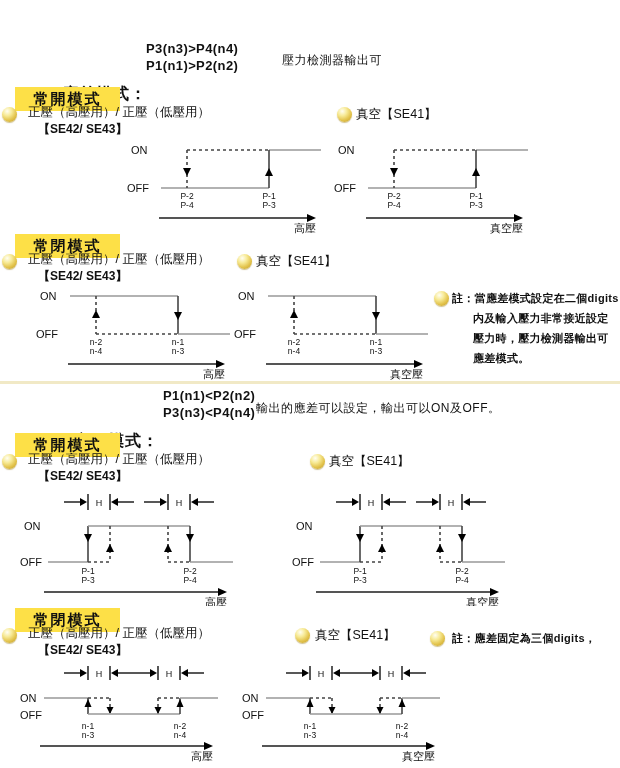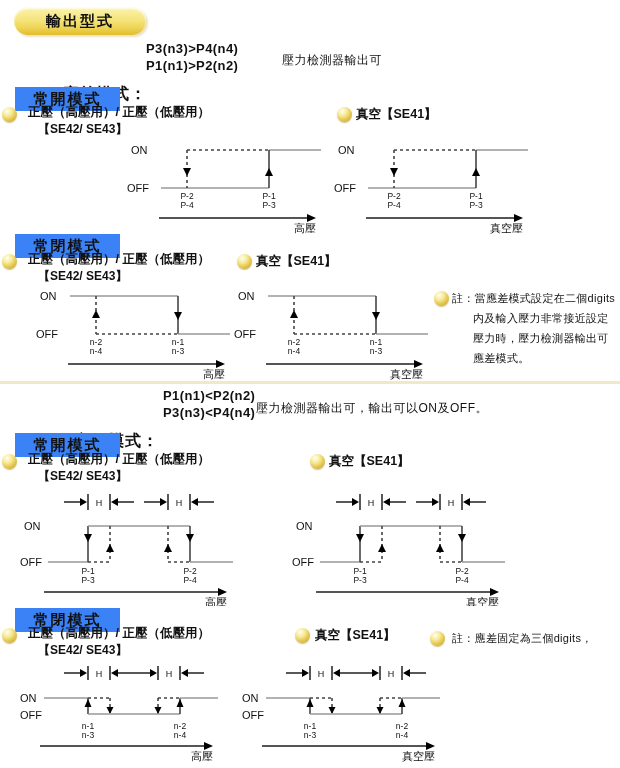--- a/index.html
+++ b/index.html
@@ -4,44 +4,41 @@
 <style>
   html,body{margin:0;padding:0;background:#fff;}
   #page{position:relative;width:620px;height:768px;background:#fff;overflow:hidden;
         font-family:"Liberation Sans","DejaVu Sans",sans-serif;color:#111;}
   .abs{position:absolute;}
   .pill{left:14px;top:7px;width:132px;height:28px;border-radius:15px;
         background:linear-gradient(180deg,#FBF3AE 0%,#F5E57E 45%,#EFD65A 72%,#E2BC2C 100%);
         box-shadow:inset 0 2px 2px rgba(255,255,255,.8), 2px 2px 2px rgba(210,190,120,.45);
         display:flex;align-items:center;justify-content:center;
         font-size:15px;font-weight:bold;letter-spacing:2px;}
-  .flatbadge{width:105px;height:24px;background:#3b82f6;display:flex;align-items:center;
+  .flatbadge{width:105px;height:24px;background:#fde047;display:flex;align-items:center;
         justify-content:center;font-size:15px;font-weight:bold;letter-spacing:2px;}
   .bullet{width:15px;height:15px;border-radius:50%;
         background:radial-gradient(circle at 35% 28%, #FFFEF2 0%, #F7EA96 32%, #E3C44E 62%, #BE9822 100%);
         box-shadow:0 1px 1px rgba(160,130,30,.5);}
   .h1{font-size:16px;font-weight:bold;letter-spacing:1px;margin-top:36px;}
   .formula{font-size:13px;font-weight:bold;letter-spacing:.4px;line-height:17px;white-space:nowrap;}
   .desc{font-size:12px;letter-spacing:.5px;white-space:nowrap;}
-  .t1{font-size:12.5px;font-weight:bold;white-space:nowrap;}
+  .t1{font-size:12.5px;font-weight:normal;white-space:nowrap;}
   .t2{font-size:12px;font-weight:bold;white-space:nowrap;}
   .note{font-size:11px;line-height:20px;letter-spacing:.3px;}
   .note .ind{padding-left:21px;display:block;}
-  .note div{white-space:nowrap;}
+  .note div{white-space:nowrap;font-weight:bold;}
   .divider{left:0;top:381px;width:620px;height:3px;background:#F1E9C6;}
   .diag svg{display:block;}
 </style>
 </head>
 <body>
 
 <div id="page">
 
-  <div class="abs pill">
-    <span>輸出型式</span>
-  </div>
 
   <div class="abs h1" style="left:28px;top:48px;">一、應差模式：</div>
   <div class="abs formula" style="left:146px;top:40px;">P3(n3)&gt;P4(n4)</div>
   <div class="abs formula" style="left:146px;top:57px;">P1(n1)&gt;P2(n2)</div>
   <div class="abs desc" style="left:282px;top:52px;">壓力檢測器輸出可</div>
 
   <div class="abs flatbadge" style="left:15px;top:87px;">
     <span>常開模式</span>
   </div>
 
@@ -149,21 +146,21 @@
     <div class="ind">内及輸入壓力非常接近設定</div>
     <div class="ind">壓力時，壓力檢測器輸出可</div>
     <div class="ind">應差模式。</div>
   </div>
 
   <div class="abs divider"></div>
 
   <div class="abs h1" style="left:40px;top:395px;">二、窗口模式：</div>
   <div class="abs formula" style="left:163px;top:387px;">P1(n1)&lt;P2(n2)</div>
   <div class="abs formula" style="left:163px;top:404px;">P3(n3)&lt;P4(n4)</div>
-  <div class="abs desc" style="left:256px;top:400px;">壓力檢測器輸出可，輸出可以ON及OFF。</div>
+  <div class="abs desc" style="left:256px;top:400px;">輸出的應差可以設定，輸出可以ON及OFF。</div>
 
   <div class="abs flatbadge" style="left:15px;top:433px;">
     <span>常開模式</span>
   </div>
 
   <div class="abs bullet" style="left:2px;top:454px;"></div>
   <div class="abs t1" style="left:28px;top:451px;">正壓（高壓用）/ 正壓（低壓用）</div>
   <div class="abs t2" style="left:38px;top:468px;">【SE42/ SE43】</div>
   <div class="abs diag" style="left:18px;top:490px;">
       <svg width="230" height="116" viewBox="0 0 230 116">

